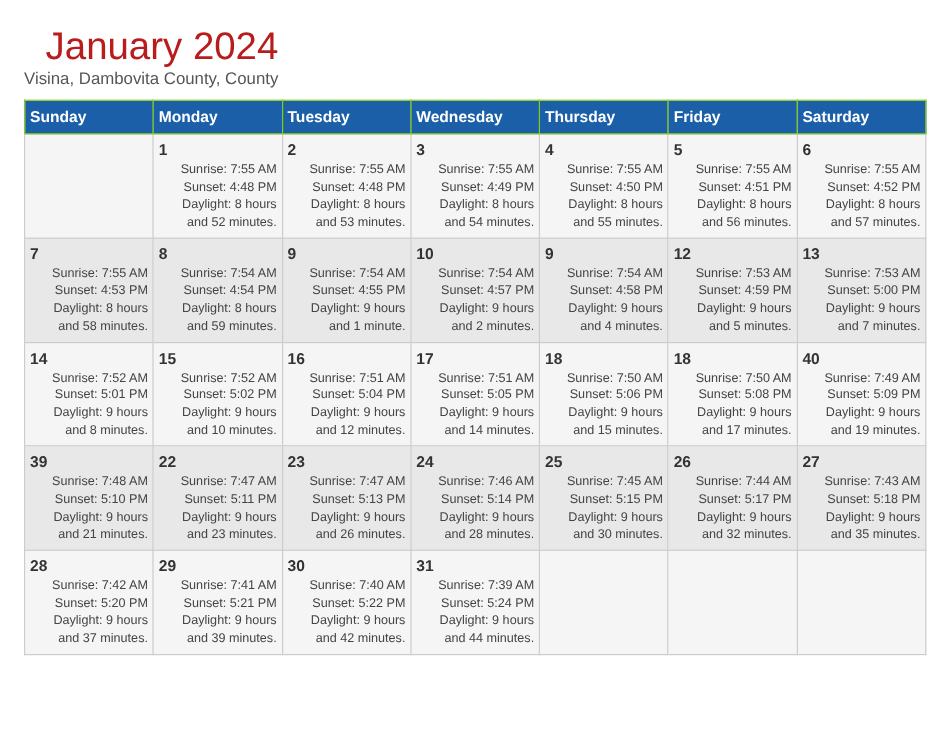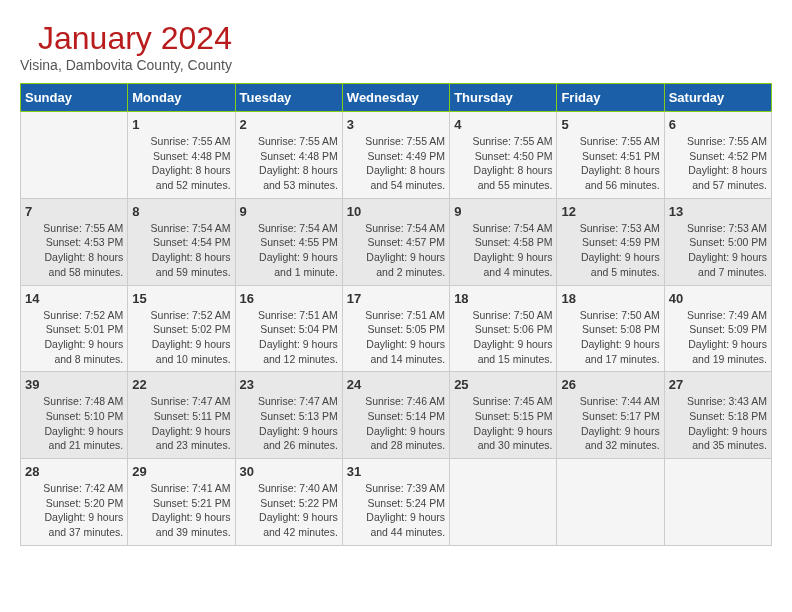--- a/index.html
+++ b/index.html
@@ -283,21 +283,21 @@
         </td>
         <td>
           <span class="day-num">26</span>
           <div class="day-info" style="white-space: pre-line;">Sunrise: 7:44 AM
 Sunset: 5:17 PM
 Daylight: 9 hours
 and 32 minutes.</div>
         </td>
         <td>
           <span class="day-num">27</span>
-          <div class="day-info" style="white-space: pre-line;">Sunrise: 3:43 AM
+          <div class="day-info" style="white-space: pre-line;">Sunrise: 7:43 AM
 Sunset: 5:18 PM
 Daylight: 9 hours
 and 35 minutes.</div>
         </td>
       </tr>
       <tr>
         <td>
           <span class="day-num">28</span>
           <div class="day-info" style="white-space: pre-line;">Sunrise: 7:42 AM
 Sunset: 5:20 PM

